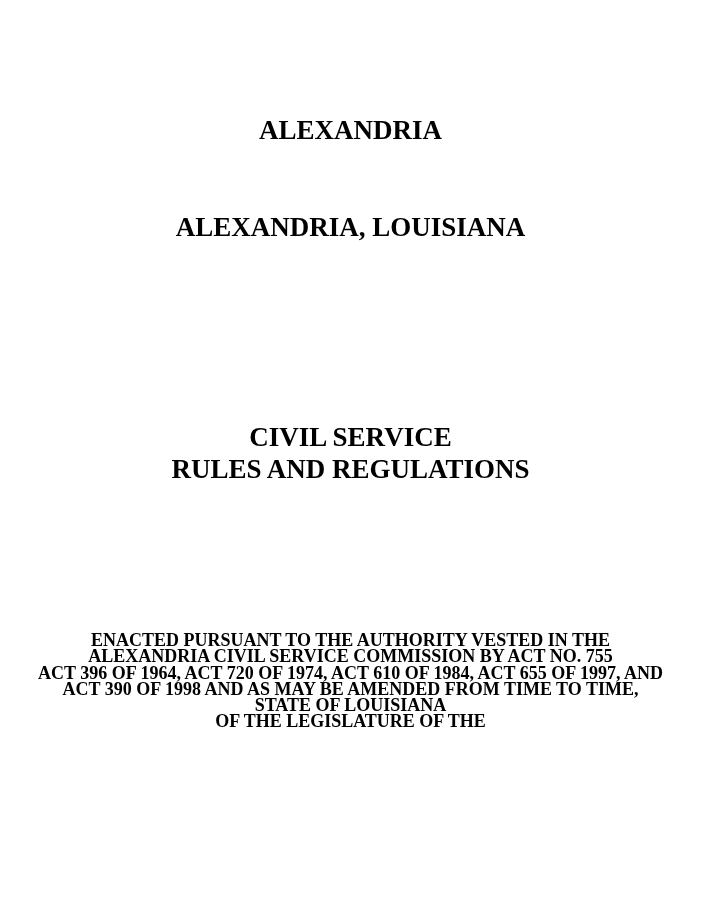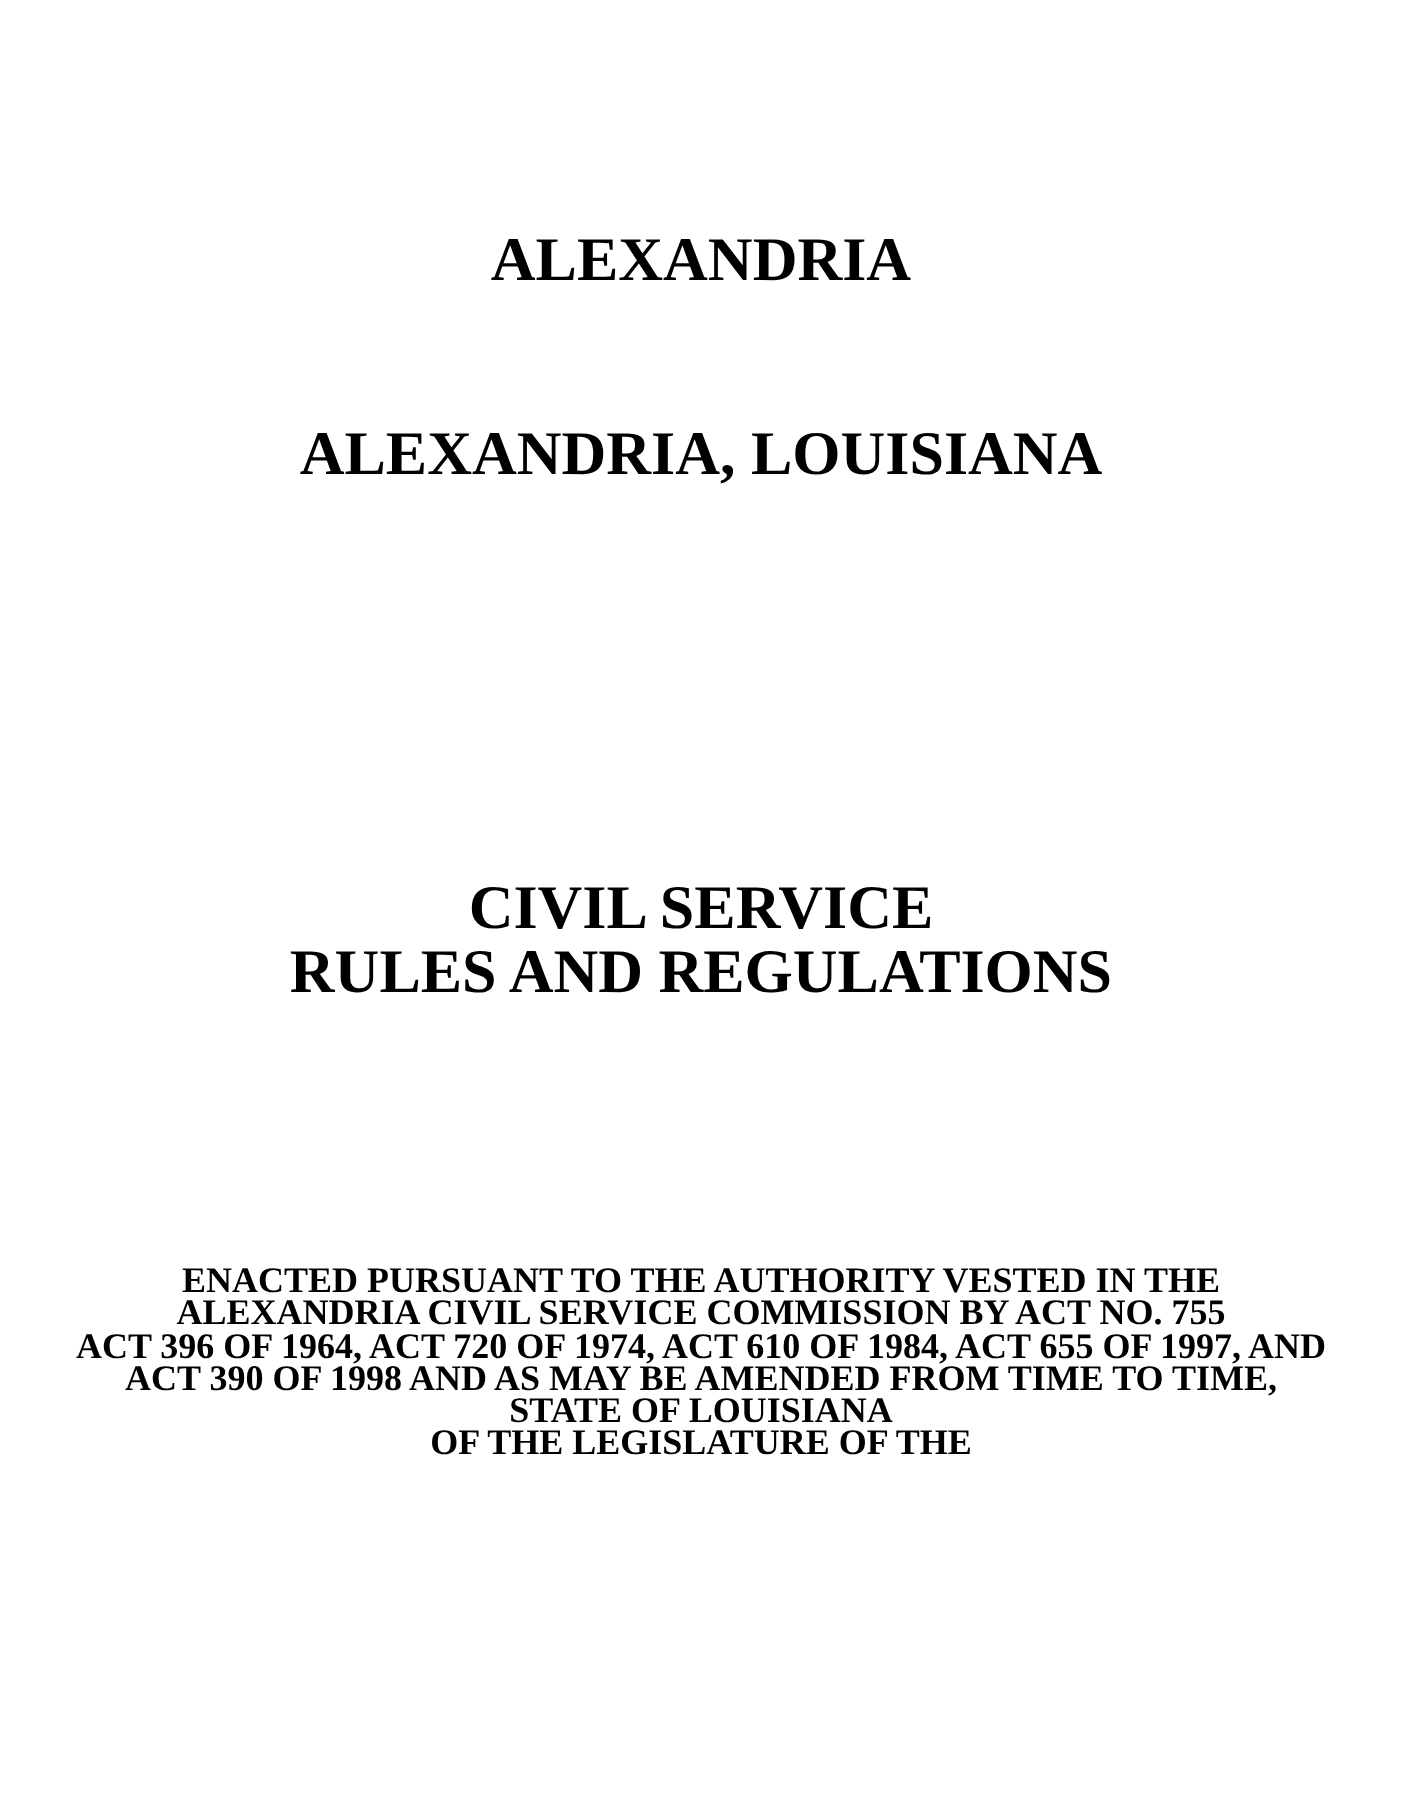--- a/index.html
+++ b/index.html
@@ -20,26 +20,26 @@
       left: 0;
       width: 701px;
       text-align: center;
       font-weight: bold;
     }
     .line {
       display: block;
       white-space: nowrap;
     }
     .title-lg {
-      font-size: 31px;
+      font-size: 27px;
       line-height: 32px;
     }
     #heading-block { top: 114px; }
     #location-block { top: 211px; text-align: center; }
-    #rules-block { top: 421px; margin-top: 17px; }
+    #rules-block { top: 421px; }
     #enactment-block {
       top: 632px;
       font-size: 18px;
       line-height: 16.3px;
     }
   </style>
 </head>
 <body>
 
 <div class="block title-lg" id="heading-block">

